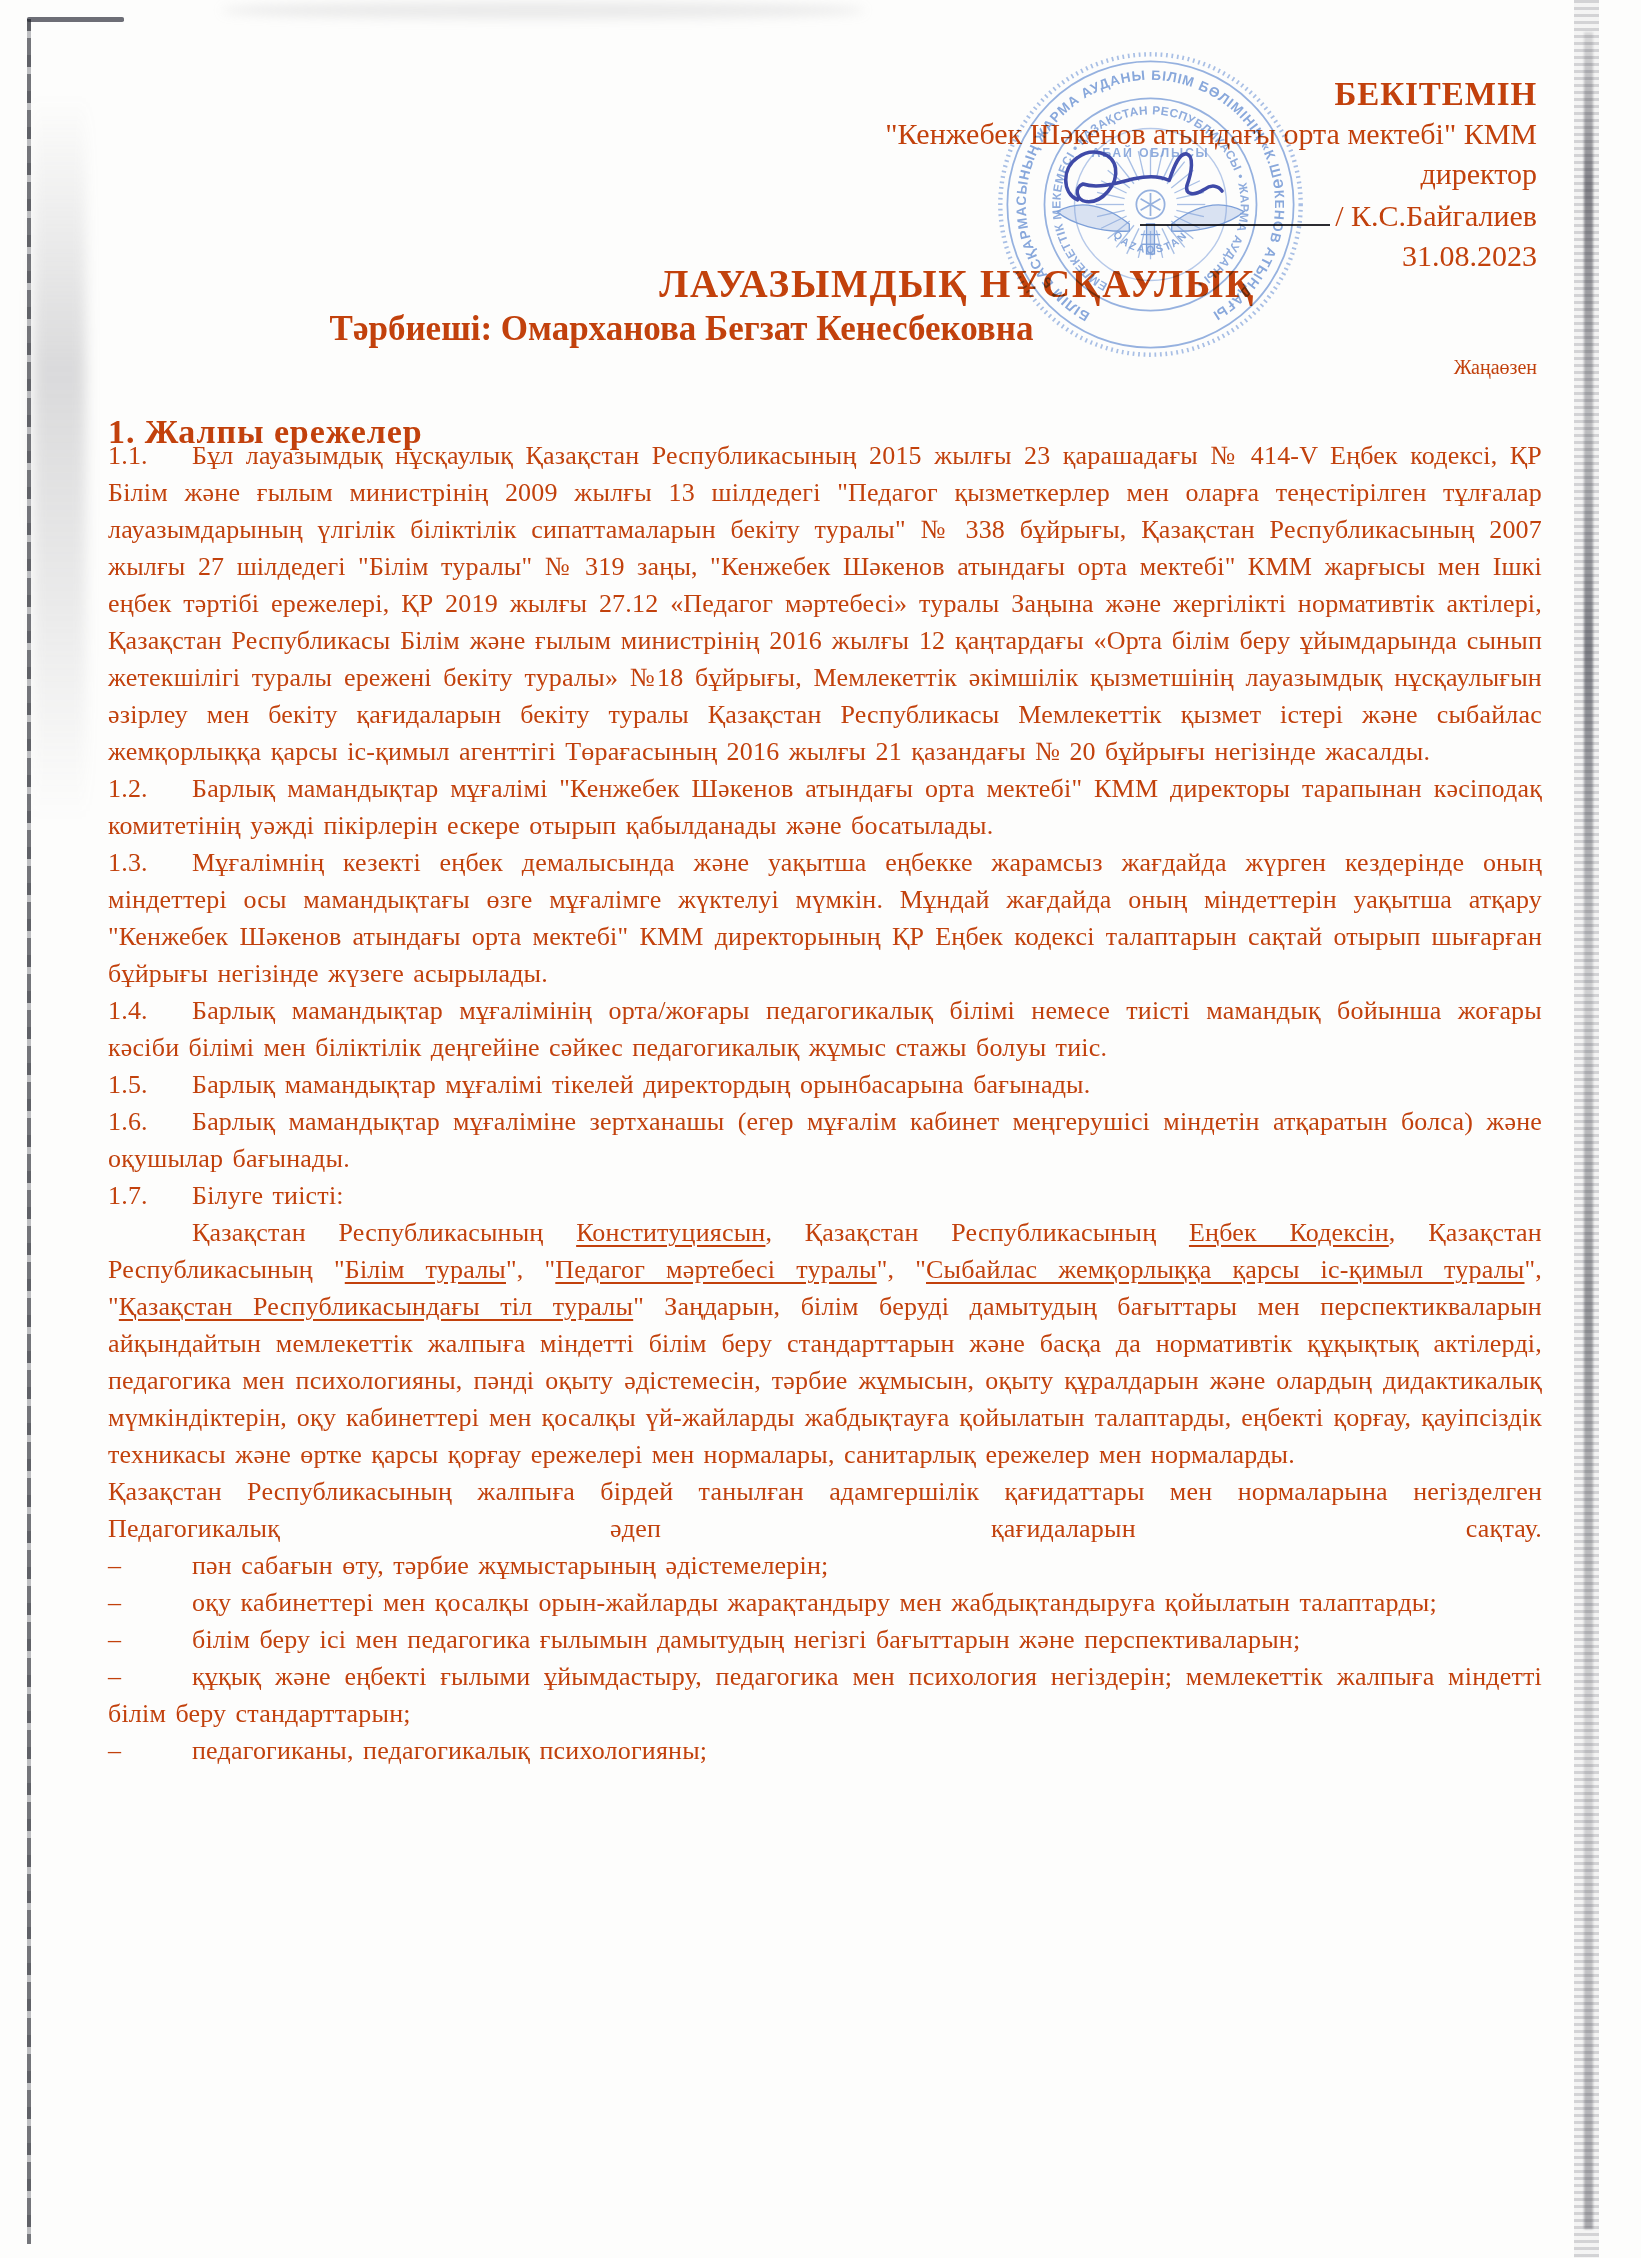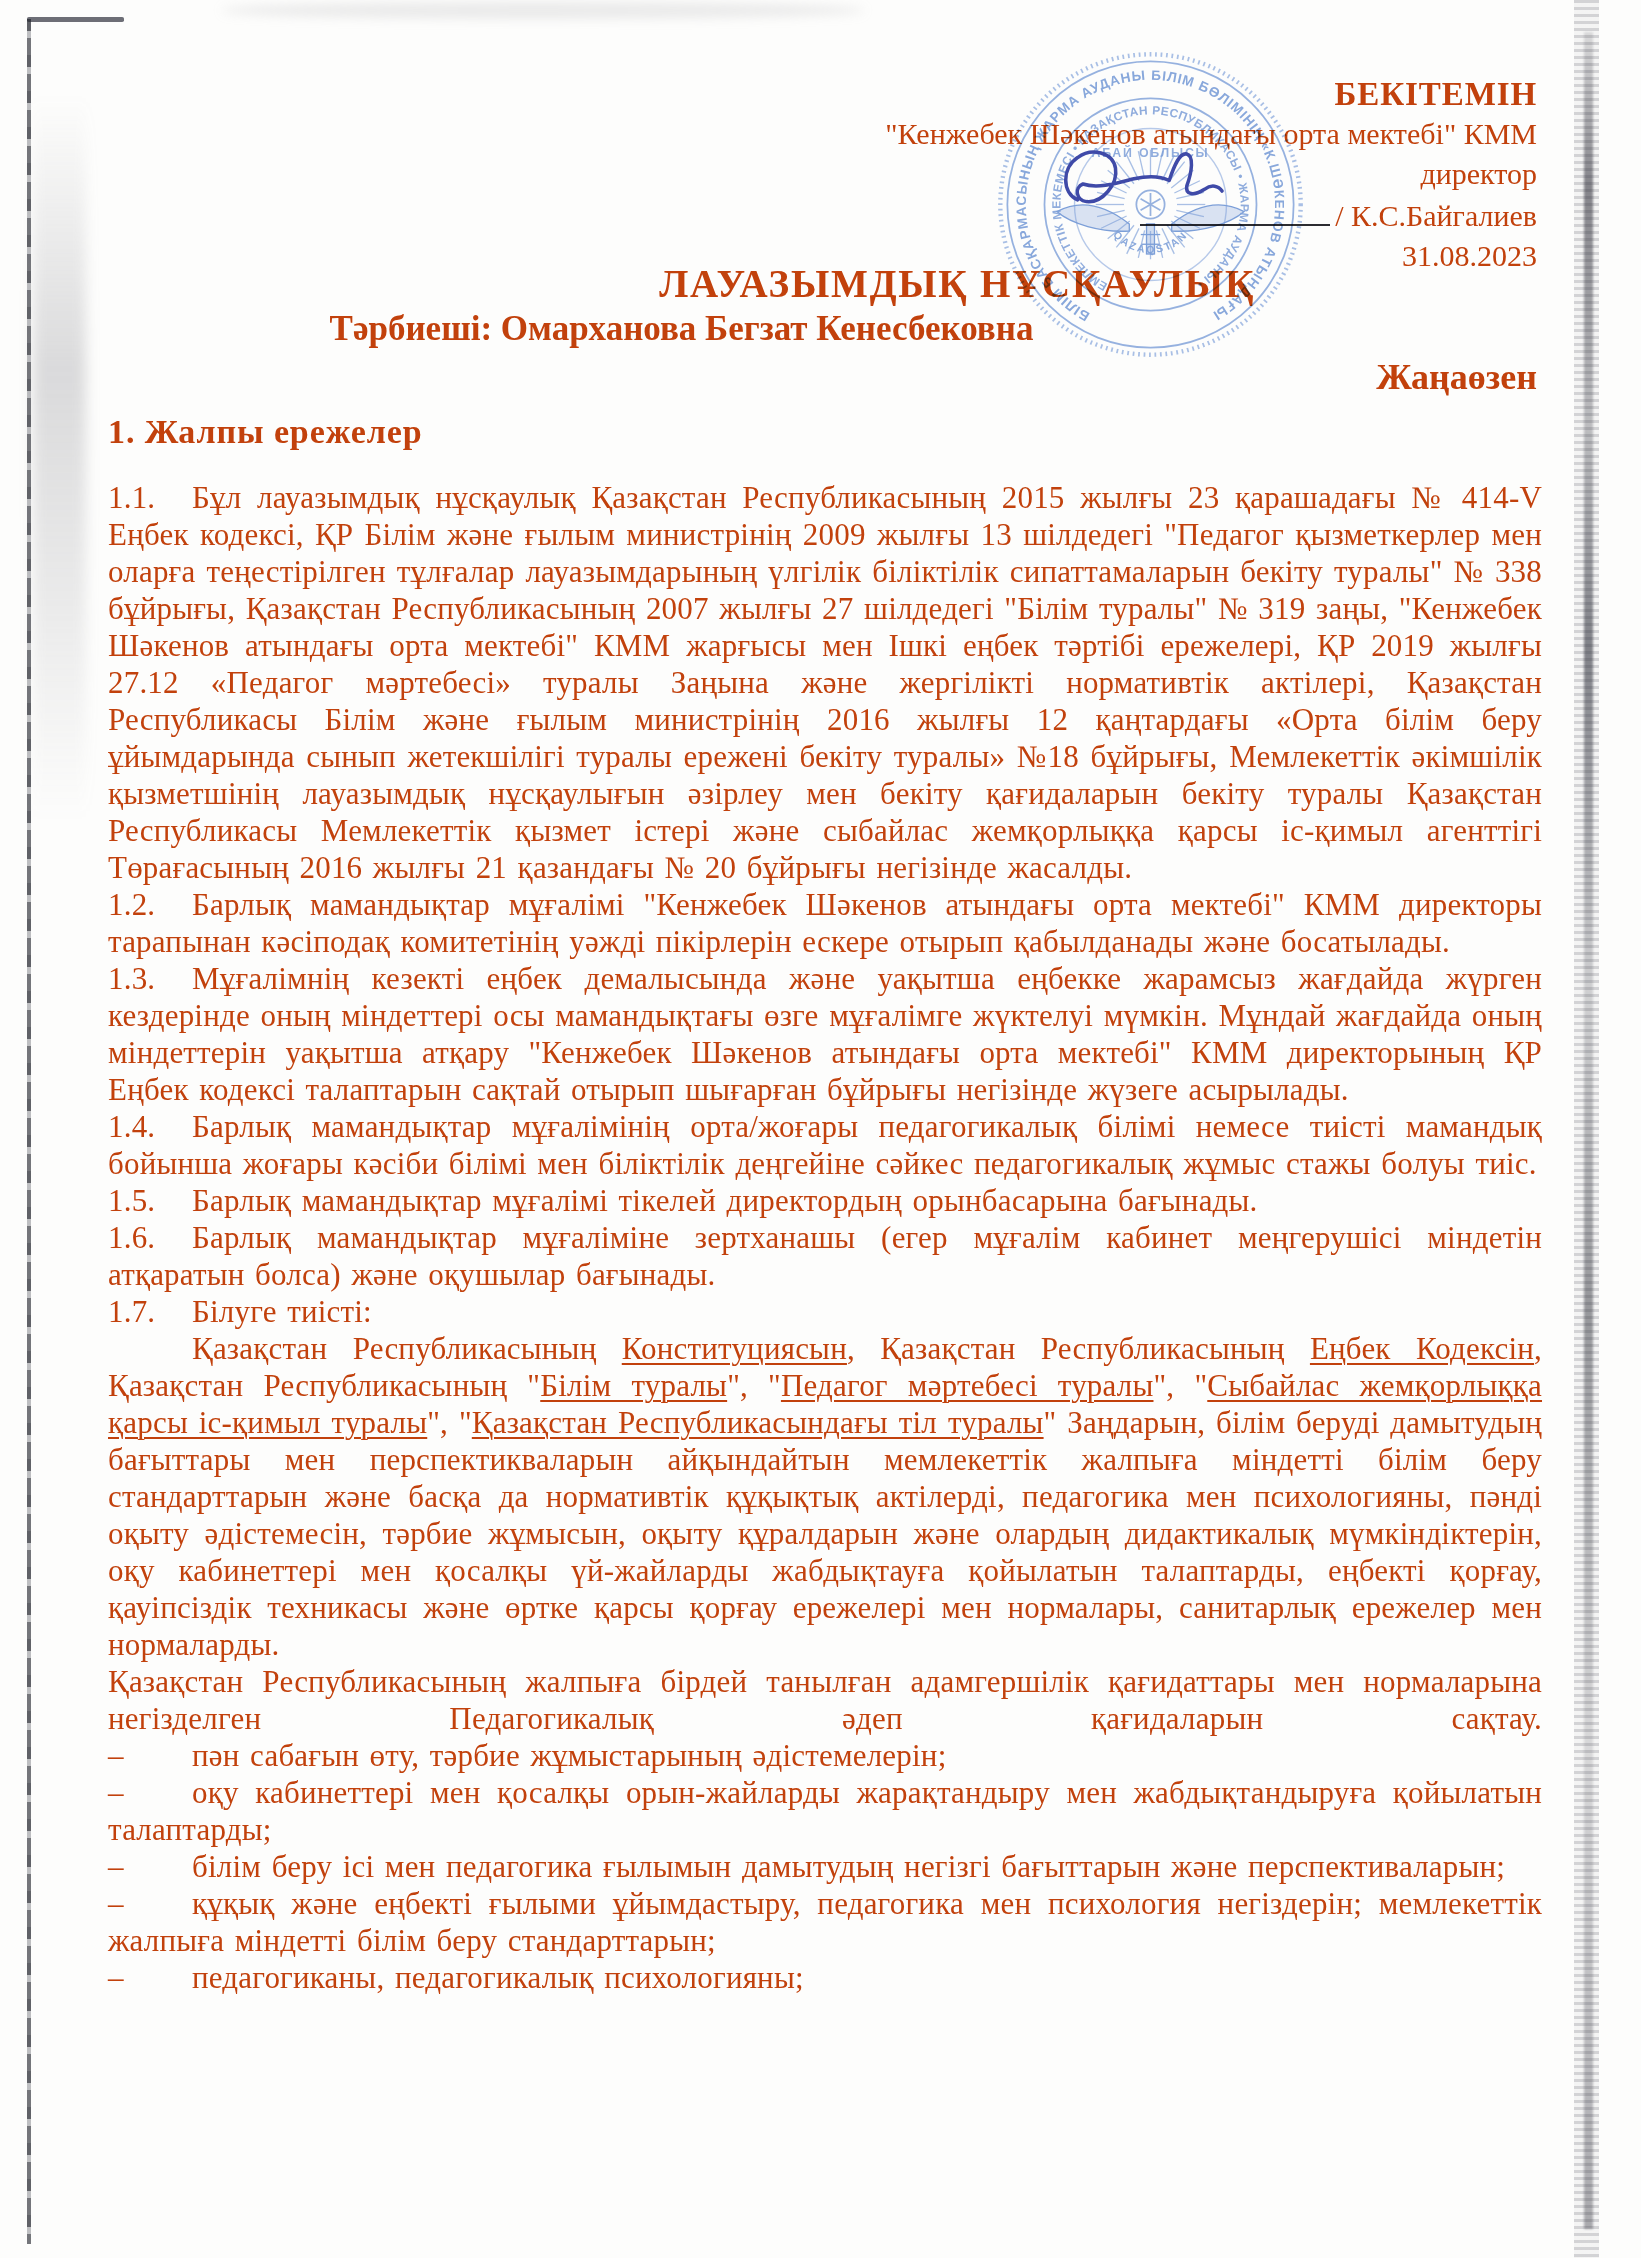--- a/index.html
+++ b/index.html
@@ -24,26 +24,26 @@
   
   .approval { position:absolute; top:74px; right:105px; text-align:right;
     font-size:30px; line-height:40px; z-index:2; white-space:nowrap; }
   .approval .b1 { font-weight:bold; font-size:33px; letter-spacing:0.9px; }
   .sig-underline { display:inline-block; width:190px; height:1em; border-bottom:2.6px solid #2c2c31; margin-right:5.3px; }
   
   .doc-title { position:absolute; top:261px; left:108px; width:1147px; text-align:right;
     font-weight:bold; font-size:39px; letter-spacing:1.8px; z-index:2; }
   .doc-subtitle { position:absolute; top:309px; left:108px; width:1147px; text-align:center;
     font-weight:bold; font-size:35px; z-index:2; }
-  .place { position:absolute; top:356px; right:105px; font-weight:bold; font-size:36px; z-index:2; }
+  .place { position:absolute; top:356px; right:105px; font-weight:normal; font-size:20px; z-index:2; }
   .sec-heading { position:absolute; top:413px; left:108px; width:1323px; text-align:left;
     font-weight:bold; font-size:34px; letter-spacing:0.9px; z-index:2; }
   
-  .body-text { position:absolute; top:479px; left:108px; width:1434px;
-    font-size:31px; line-height:37px; text-align:justify;
+  .body-text { position:absolute; top:437px; left:108px; width:1434px;
+    font-size:26px; line-height:37px; text-align:justify;
     word-spacing:2.6px; letter-spacing:0.2px; z-index:2; }
   .para { margin:0; }
   .para .marker { display:inline-block; width:84px; }
   .para.indent { text-indent:84px; }
   .para.jlast { text-align-last:justify; }
   .u { text-decoration:underline; text-underline-offset:4.4px; text-decoration-thickness:1.8px; }
   
   .stamp { position:absolute; left:995px; top:49px; z-index:3; mix-blend-mode:multiply; opacity:.92; }
   .signature { position:absolute; left:1023px; top:131px; z-index:4; }
 </style>

